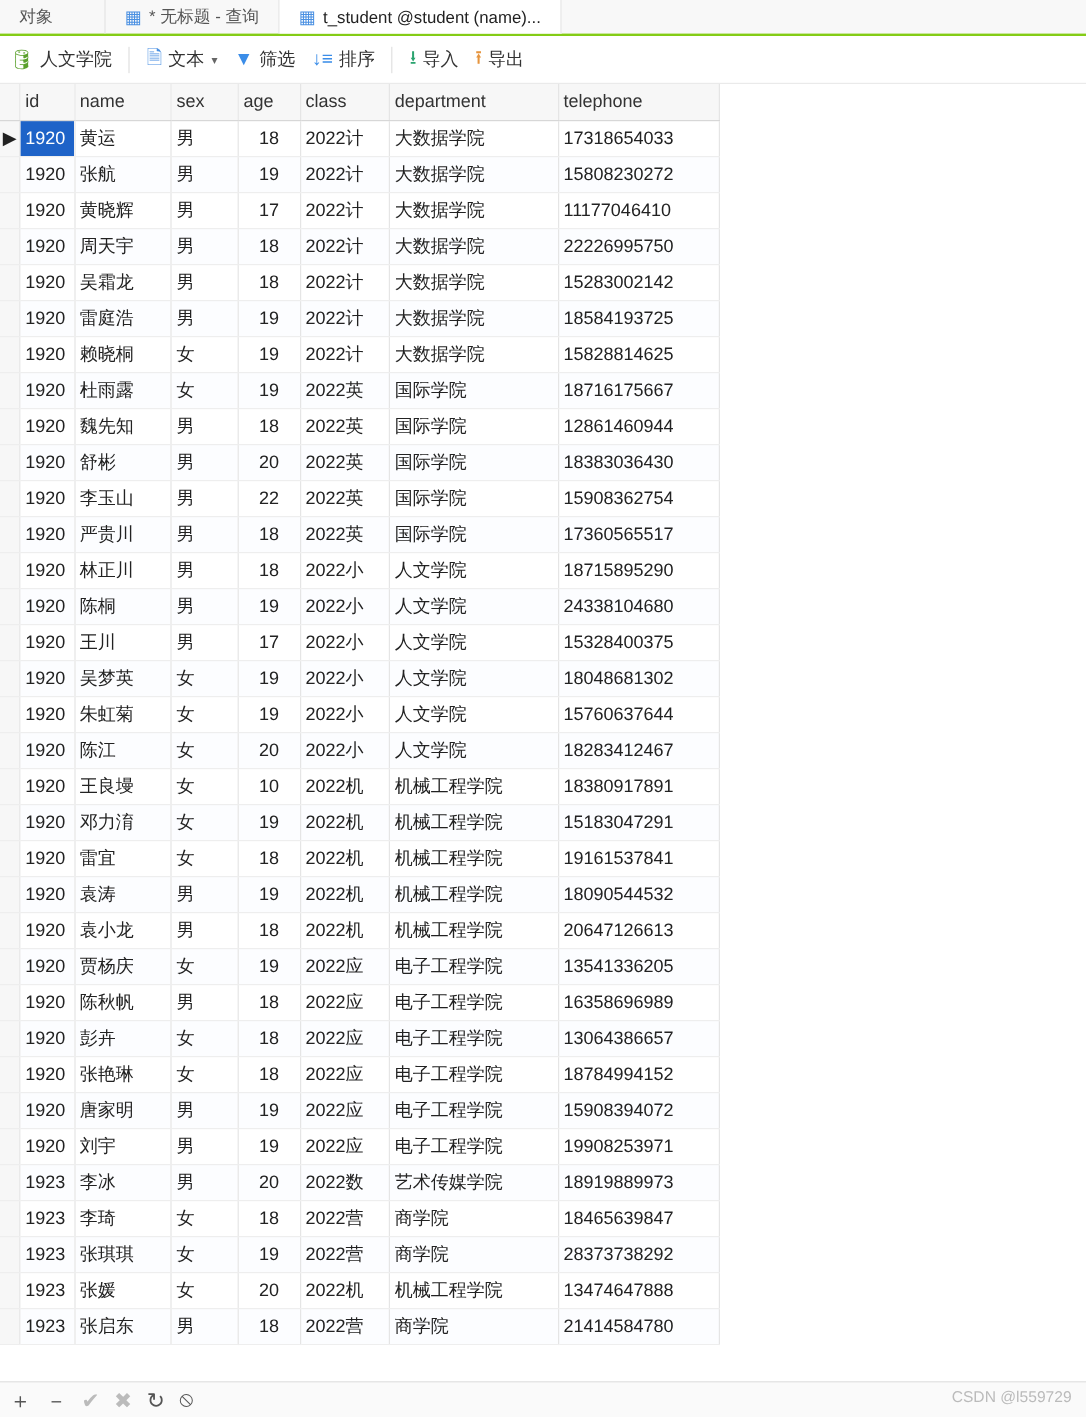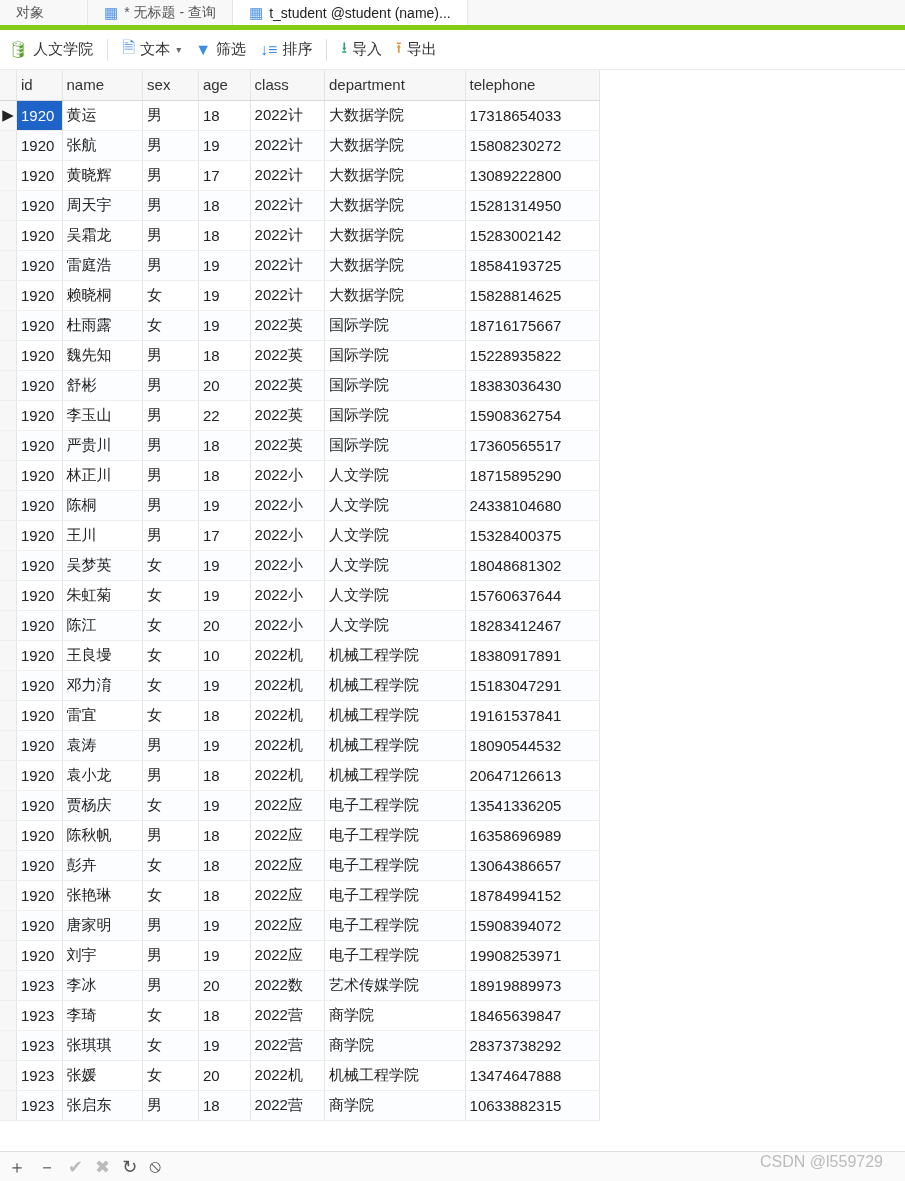--- a/index.html
+++ b/index.html
@@ -9,21 +9,21 @@
     background: #fff;
     color: #222;
     width: 905px;
     height: 1181px;
     overflow: hidden;
     position: relative;
   }
   .tabs {
     display: flex;
     background: #f8f8f8;
-    border-bottom: 5px solid #84cc16;
+    border-bottom: 2px solid #84cc16;
     height: 30px;
   }
   .tab {
     display: flex;
     align-items: center;
     padding: 0 16px;
     gap: 6px;
     font-size: 14px;
     color: #555;
     border-right: 1px solid #e5e5e5;
@@ -95,21 +95,21 @@
     padding: 0;
   }
   tbody tr.selected td.rowhead { color:#222; }
   col.c-id { width: 44px; }
   col.c-name { width: 78px; }
   col.c-sex { width: 54px; }
   col.c-age { width: 50px; }
   col.c-class { width: 72px; }
   col.c-dept { width: 136px; }
   col.c-tel { width: 130px; }
-  td.num { text-align: left; padding-right: 4px; }
+  td.num { text-align: center; padding-right: 4px; }
   td.sel {
     background: #1e63c8;
     color: #fff;
   }
   tbody tr:nth-child(even) { background: #fcfdff; }
   .footer {
     position: absolute;
     bottom: 0; left: 0; right: 0;
     height: 30px;
     display: flex;
@@ -118,23 +118,23 @@
     gap: 12px;
     border-top: 1px solid #e0e0e0;
     background: #fafafa;
     font-size: 18px;
     color: #555;
   }
   .footer .fbtn { cursor: pointer; }
   .footer .fbtn.dis { color: #bbb; cursor: default; }
   .watermark {
     position: absolute;
-    right: 22px;
+    right: 12px;
     bottom: 10px;
-    font-size: 16px;
+    font-size: 13px;
     color: #bbb;
   }
 </style>
 </head>
 <body>
 
 <div class="tabs">
   <div class="tab">
     <span>对象</span>
   </div>
@@ -224,31 +224,31 @@
           <td>15808230272</td>
         </tr>
         <tr>
           <td class="rowhead"></td>
           <td>1920</td>
           <td>黄晓辉</td>
           <td>男</td>
           <td class="num">17</td>
           <td>2022计</td>
           <td>大数据学院</td>
-          <td>13089222800</td>
+          <td>11177046410</td>
         </tr>
         <tr>
           <td class="rowhead"></td>
           <td>1920</td>
           <td>周天宇</td>
           <td>男</td>
           <td class="num">18</td>
           <td>2022计</td>
           <td>大数据学院</td>
-          <td>15281314950</td>
+          <td>22226995750</td>
         </tr>
         <tr>
           <td class="rowhead"></td>
           <td>1920</td>
           <td>吴霜龙</td>
           <td>男</td>
           <td class="num">18</td>
           <td>2022计</td>
           <td>大数据学院</td>
           <td>15283002142</td>
@@ -284,21 +284,21 @@
           <td>18716175667</td>
         </tr>
         <tr>
           <td class="rowhead"></td>
           <td>1920</td>
           <td>魏先知</td>
           <td>男</td>
           <td class="num">18</td>
           <td>2022英</td>
           <td>国际学院</td>
-          <td>15228935822</td>
+          <td>12861460944</td>
         </tr>
         <tr>
           <td class="rowhead"></td>
           <td>1920</td>
           <td>舒彬</td>
           <td>男</td>
           <td class="num">20</td>
           <td>2022英</td>
           <td>国际学院</td>
           <td>18383036430</td>
@@ -534,21 +534,21 @@
           <td>13474647888</td>
         </tr>
         <tr>
           <td class="rowhead"></td>
           <td>1923</td>
           <td>张启东</td>
           <td>男</td>
           <td class="num">18</td>
           <td>2022营</td>
           <td>商学院</td>
-          <td>10633882315</td>
+          <td>21414584780</td>
         </tr>
       </tbody>
   </table>
 </div>
 
 <div class="footer">
   <span class="fbtn">＋</span>
   <span class="fbtn">－</span>
   <span class="fbtn dis">✔</span>
   <span class="fbtn dis">✖</span>

